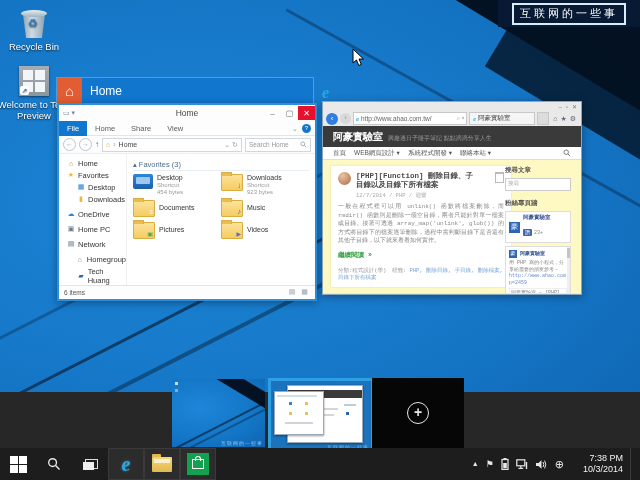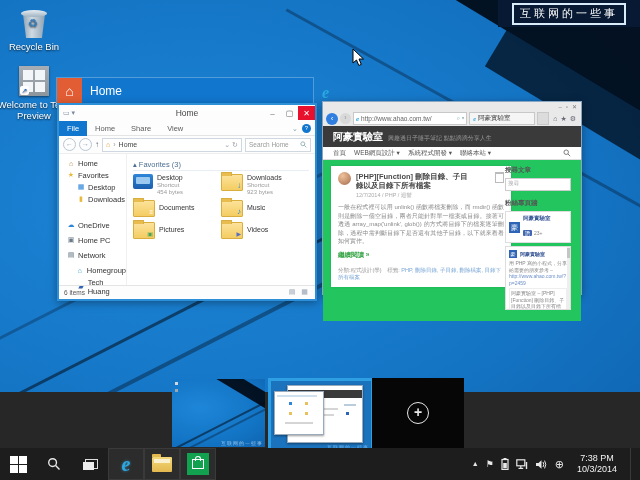--- a/index.html
+++ b/index.html
@@ -72,21 +72,21 @@
   .ie-url .tools{margin-left:auto;color:#8aa;font-size:6px;}
   .ie-tab{width:58px;height:11px;background:#f5f5f5;border:1px solid #c8c8c8;font-size:6.5px;color:#444;display:flex;align-items:center;padding:0 3px;flex:none;}
   .ie-newtab{width:10px;height:11px;background:#dcdcdc;border:1px solid #c8c8c8;flex:none;}
   .ie-btns{display:flex;gap:3px;font-size:7px;color:#667;padding:0 2px;flex:none;}
   .elogo{font-family:"Liberation Serif",serif;font-style:italic;font-weight:bold;color:#2aa9e0;}
   .siteheader{height:21px;background:#3a3a3a;display:flex;align-items:baseline;gap:5px;padding:0 10px;}
   .siteheader .st{color:#fff;font-size:10px;font-weight:bold;line-height:21px;}
   .siteheader .tg{color:#9a9a9a;font-size:6px;}
   .sitenav{height:12px;background:#fff;border-bottom:1px solid #ddd;display:flex;align-items:center;gap:8px;font-size:6.5px;color:#555;padding:0 10px;}
   .sitenav .mag{margin-left:auto;}
-  .iepage{position:relative;background:#22c55e;height:161px;overflow:hidden;}
+  .iepage{position:relative;background:#fef9c3;height:133px;overflow:hidden;font-family:Liberation Mono, monospace;}
   .post{position:absolute;left:8px;top:6px;width:166px;background:#fff;padding:6px 7px;box-shadow:0 0 2px rgba(0,0,0,.12);}
   .post .hd{display:flex;gap:5px;}
   .avatar{width:13px;height:13px;border-radius:50%;background:radial-gradient(circle at 35% 30%,#eec39a,#a56a4e);flex:none;}
   .post .ti{font-size:7.5px;font-weight:bold;color:#4a4a4a;line-height:9px;width:118px;}
   .trash{width:7px;height:8px;border:1px solid #bbb;border-top:2px solid #bbb;margin-left:auto;flex:none;}
   .post .mt{font-size:5.5px;color:#aaa;margin:2px 0 4px 18px;}
   .post .bd{font-size:6px;color:#8a8a8a;line-height:8.5px;text-align:justify;}
   .post .more{font-size:6.5px;font-weight:bold;color:#3aa648;margin-top:5px;}
   .post .tags{font-size:5.5px;color:#9a9a9a;margin-top:7px;line-height:7px;}
   .post .tags .lk{color:#7aa7d6;}
@@ -125,21 +125,21 @@
   .tv-ic .b{position:absolute;right:0;top:0;width:11px;height:8px;border:1.2px solid #ddd;}
   .tv-ic .f{position:absolute;left:0;bottom:0;width:11px;height:8px;background:#eee;}
   .tfolder{width:20px;height:15px;background:linear-gradient(#f3d879,#e3b84f);border-radius:1px;position:relative;}
   .tfolder:before{content:"";position:absolute;left:0;top:-3px;width:9px;height:3px;background:#e3b84f;border-radius:1px 1px 0 0;}
   .tfolder:after{content:"";position:absolute;left:2px;top:2px;right:2px;height:4px;background:#fbf0cd;}
   .store{width:22px;height:22px;background:#12a14f;display:flex;align-items:center;justify-content:center;}
   .bag{width:10px;height:8px;border:1.2px solid #fff;position:relative;}
   .bag:before{content:"";position:absolute;left:2px;top:-4px;width:4px;height:4px;border:1.2px solid #fff;border-bottom:none;border-radius:3px 3px 0 0;}
   .tray{margin-left:auto;display:flex;align-items:center;gap:7px;padding-right:6px;color:#e8e8e8;}
   .tray .g{font-size:9px;line-height:10px;}
-  .clock{text-align:center;font-size:9px;line-height:11px;color:#f2f2f2;width:52px;}
+  .clock{text-align:right;font-size:9px;line-height:11px;color:#f2f2f2;width:52px;}
   .edge{width:3px;border-left:1px solid #3a3a3a;height:100%;}
   
   .cursor{z-index:40;}
 </style>
 </head>
 <body>
 
 <div id="stage">
 
   <div class="wp">
@@ -226,21 +226,21 @@
             <span>Favorites</span>
           </div>
         <div class="it sub">
             <span class="ic" style="color:#2f86d8;">▦</span>
             <span>Desktop</span>
           </div>
         <div class="it sub">
             <span class="ic" style="color:#e8b93c;">▮</span>
             <span>Downloads</span>
           </div>
-        <div class="it" style="margin-top:14px;">
+        <div class="it" style="margin-top:3px;">
             <span class="ic" style="color:#2f86d8;">☁</span>
             <span>OneDrive</span>
           </div>
         <div class="it" style="margin-top:3px;">
             <span class="ic" style="color:#6b7b8a;">▣</span>
             <span>Home PC</span>
           </div>
         <div class="it" style="margin-top:3px;">
             <span class="ic" style="color:#6b7b8a;">▤</span>
             <span>Network</span>

